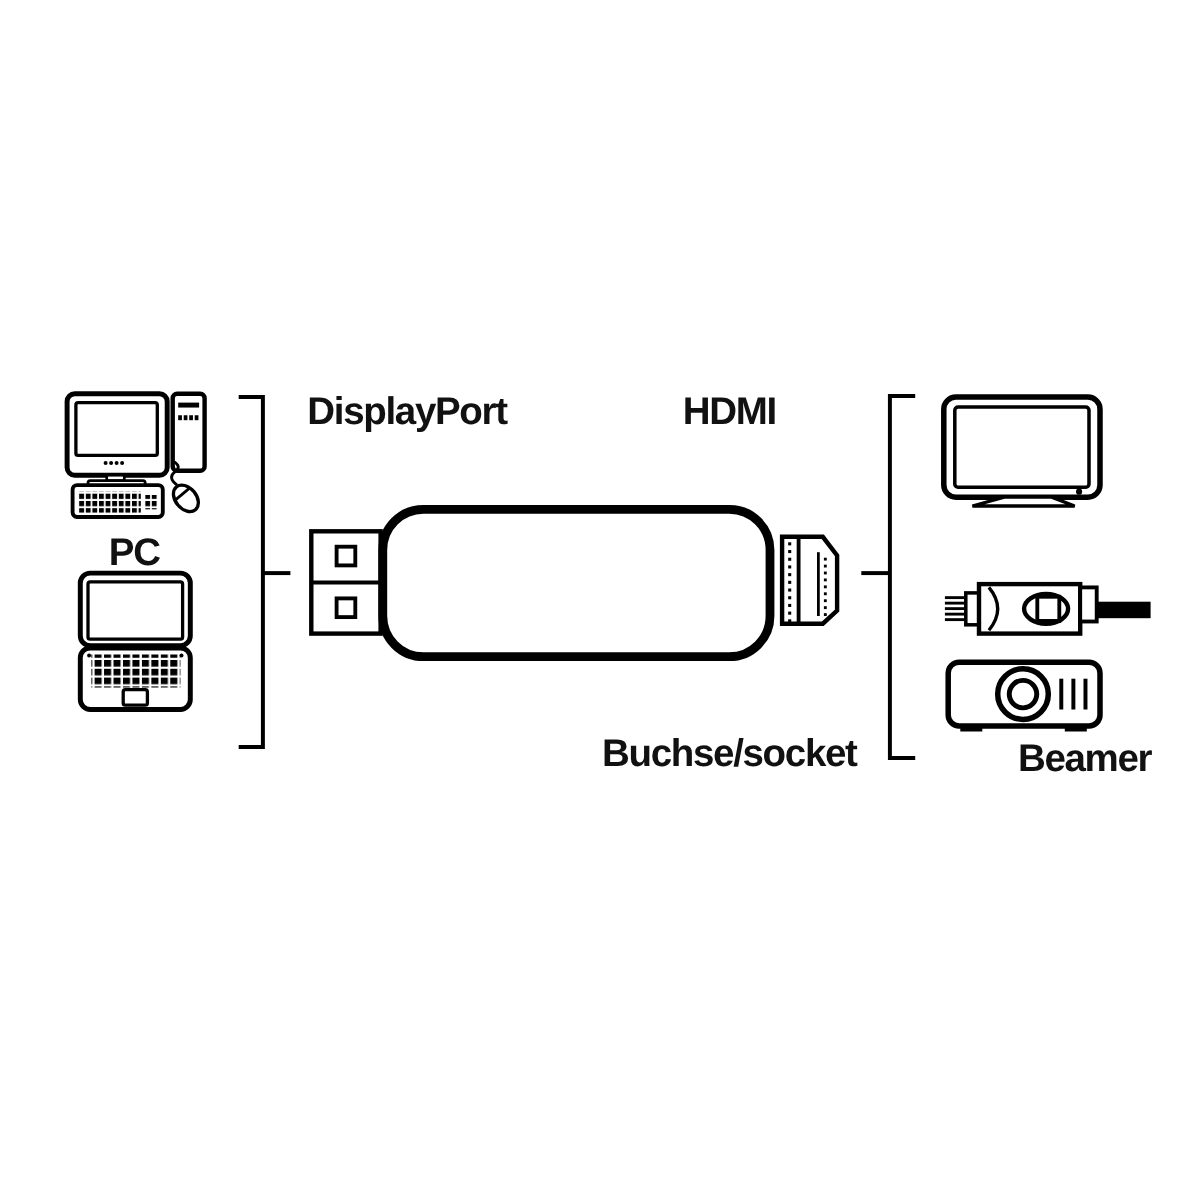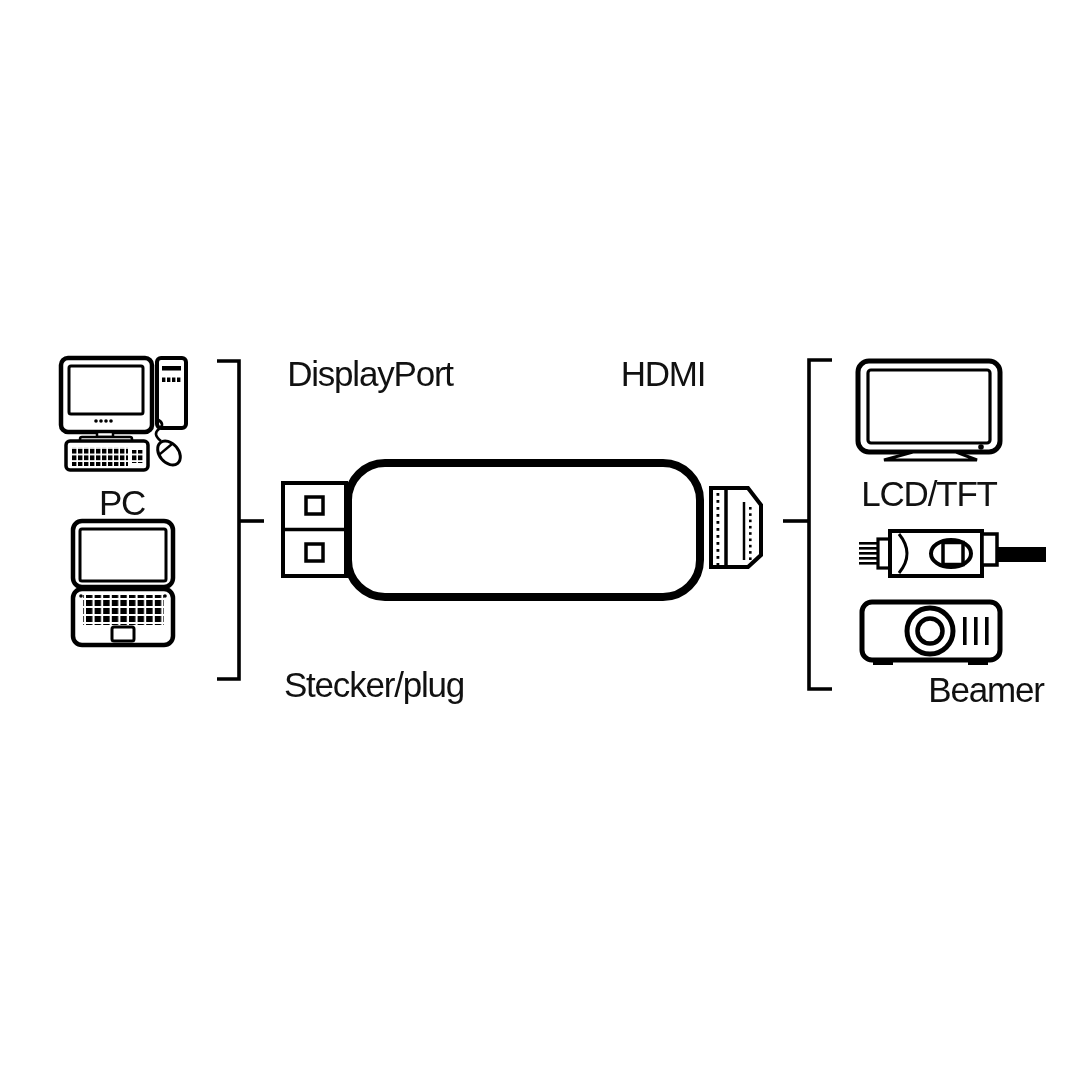--- a/index.html
+++ b/index.html
@@ -3,21 +3,21 @@
 <meta charset="utf-8">
 <style>
   html,body{margin:0;padding:0;background:#fff;}
   .stage{
     position:relative;width:1080px;height:1080px;background:#ffffff;
     font-family:"Liberation Sans",sans-serif;overflow:hidden;
   }
   .stage svg{position:absolute;left:0;top:0;}
   .lbl{
     position:absolute;transform:translateX(-50%);
-    font-weight:normal;font-size:35px;letter-spacing:-1.2px;
+    font-weight:bold;font-size:35px;letter-spacing:-1.2px;
     color:#111;white-space:nowrap;line-height:1;
   }
   .line{stroke:#000;fill:none;}
   .fillb{fill:#000;stroke:none;}
   .wht{fill:#fff;stroke:#000;}
 </style>
 </head>
 <body>
 
 <div class="stage">
@@ -163,17 +163,16 @@
       <rect class="fillb" x="985" y="617" width="3.6" height="28"></rect>
     </g>
     <rect class="fillb" x="873" y="659" width="20" height="6"></rect>
     <rect class="fillb" x="968" y="659" width="20" height="6"></rect>
   </g>
 </svg>
 
 <div class="lbl" style="left:370px;top:356px;">DisplayPort</div>
 <div class="lbl" style="left:663px;top:356px;">HDMI</div>
 <div class="lbl" style="left:122px;top:485px;">PC</div>
-<div class="lbl" style="left:374px;top:667px;">Stecker/plug</div>
-<div class="lbl" style="left:929px;top:476px;">LCD/TFT</div>
+<div class="lbl" style="left:663px;top:667px;">Buchse/socket</div>
 <div class="lbl" style="left:986px;top:672px;">Beamer</div>
 
 </div>
 
 </body></html>

